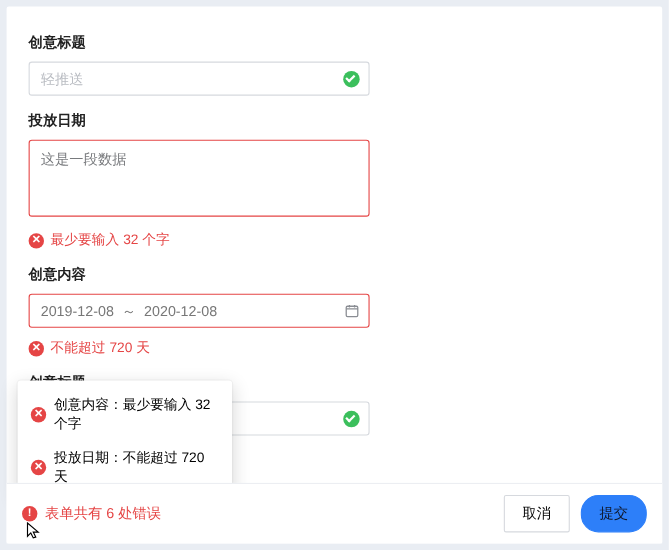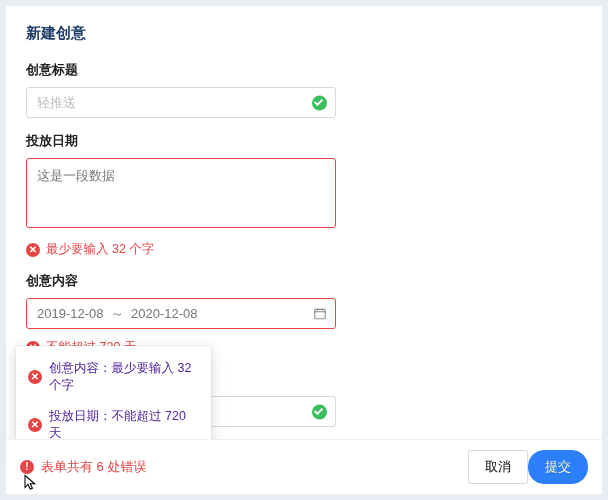--- a/index.html
+++ b/index.html
@@ -108,68 +108,67 @@
     border-top: 1px solid #eceef2;
     display: flex;
     align-items: center;
     justify-content: space-between;
     background: #fff;
   }
   .footer-left {
     display: flex; align-items: center; gap: 7px;
     color: #e54545; font-size: 13px;
   }
-  .footer-right { display: flex; }
+  .footer-right { display: flex; gap: 10px; }
   .btn {
     padding: 7px 16px;
     border: 1px solid #d6d9de;
     background: #fff;
     border-radius: 2px;
     font-size: 13px;
     cursor: pointer;
     font-family: inherit;
   }
   .btn-primary {
     background: #2d7ff9;
     border-color: #2d7ff9;
-    color: #fef9c3;
+    color: #0f172a;
     border-radius: 16px;
   }
   .popover {
     position: absolute;
     left: 10px;
     bottom: 40px;
     width: 195px;
     background: #fff;
     border-radius: 3px;
     box-shadow: 0 4px 16px rgba(0,0,0,0.16), 0 0 0 1px rgba(0,0,0,0.04);
     padding: 10px 12px 8px 12px;
     font-size: 12.5px;
   }
   .popover-row {
     display: flex; align-items: center; gap: 7px;
     color: #555;
     padding: 4px 0;
   }
-  .popover-row .text { color: #4c1d95; }
+  .popover-row .text { color: #000000; }
   .popover-row .err-dot { flex-shrink: 0; }
   .popover-row + .popover-row { margin-top: 6px; }
   .cursor {
     position: absolute;
     left: 16px;
     bottom: 2px;
     width: 18px; height: 18px;
     pointer-events: none;
   }
 </style>
 </head>
 <body>
 
 <div class="card">
-  <div class="card-title">新建创意</div>
 
   <div class="form-label">创意标题</div>
   <div class="input-wrap">
     <input class="input" placeholder="轻推送" style="">
     <span class="status-icon">
         <span class="check-circle"></span>
       </span>
   </div>
 
   <div class="form-label" style="margin-top:14px">投放日期</div>

